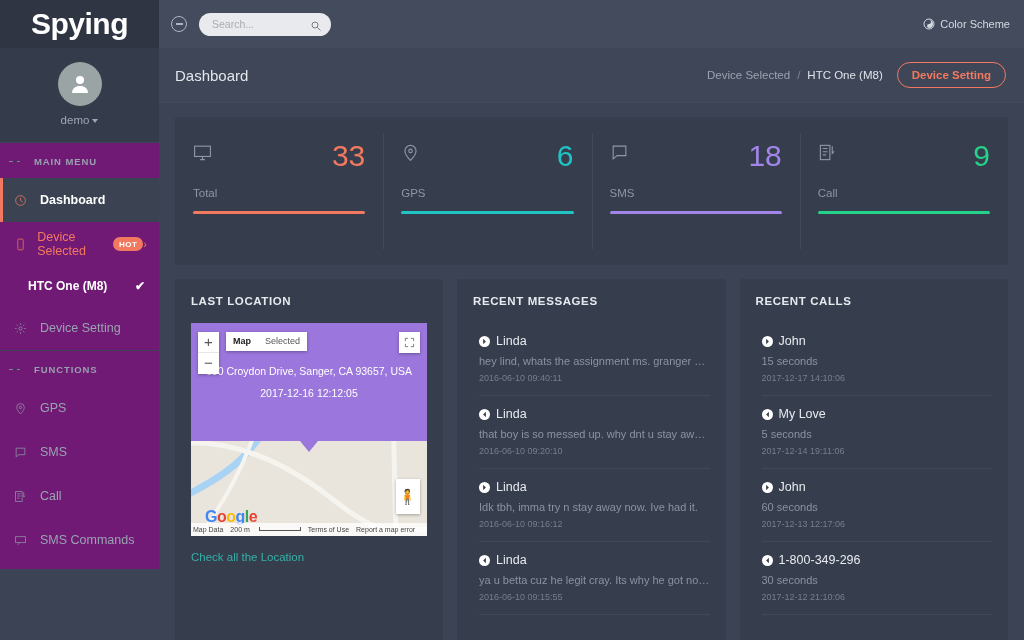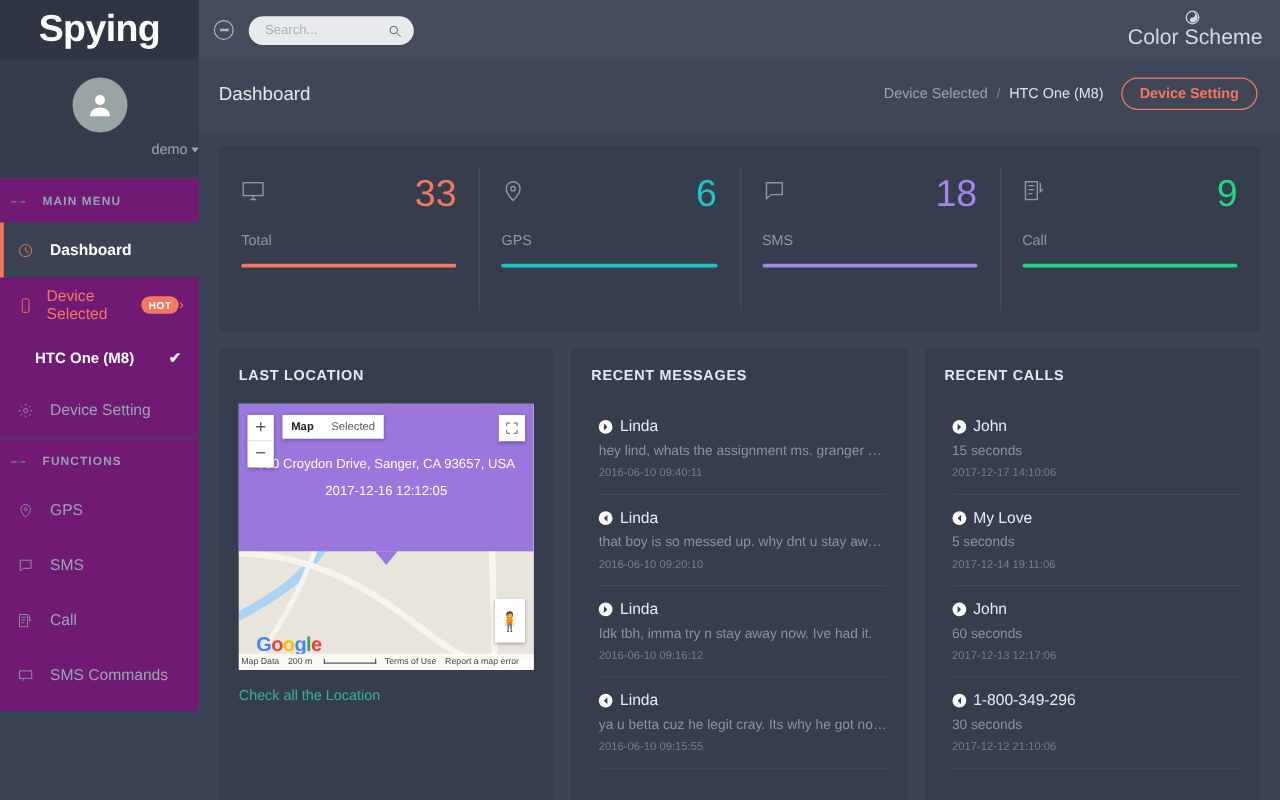--- a/index.html
+++ b/index.html
@@ -32,21 +32,21 @@
     padding: 14px 0 16px; text-align: center;
     background: #343b4a;
   }
   .avatar {
     width: 44px; height: 44px; border-radius: 50%;
     background: #9aa4a4; margin: 0 auto 8px;
     display: flex; align-items: center; justify-content: center;
   }
   .avatar svg { width: 24px; height: 24px; fill: #ffffff; }
   .profile-name {
-    color: #9fa7b5; font-size: 11.5px; text-align: right;
+    color: #9fa7b5; font-size: 11.5px;
   }
   .caret-down {
     display: inline-block; margin-left: 3px;
     border-left: 3.5px solid transparent;
     border-right: 3.5px solid transparent;
     border-top: 4px solid #9fa7b5;
     vertical-align: middle;
   }
   .sect-head {
     display: flex; align-items: center;
@@ -127,22 +127,22 @@
     font-size: 10.5px; color: #5a6170;
     font-family: "Liberation Sans", sans-serif;
   }
   .search-input::placeholder { color: #a8adb6; }
   .search-icon {
     position: absolute; right: 9px; top: 5px;
     width: 12px; height: 12px;
   }
   .search-icon svg { width: 12px; height: 12px; stroke: #5d6470; fill:none; stroke-width:1.6; }
   .color-scheme {
-    margin-left: auto; display: flex; align-items: center;
-    color: #d5d9e0; font-size: 17px; cursor: pointer; flex-direction: column;
+    margin-left: auto; display: flex; 
+    color: #d5d9e0; font-size: 11px; cursor: pointer;
   }
   .color-scheme svg { width: 12px; height: 12px; margin-right: 5px; }
 
   .pagehead {
     height: 55px; background: #3f out; }
   .pagehead {
     height: 55px; background: #3f4657;
     display: flex; align-items: center; padding: 0 18px 0 16px;
     border-bottom: 1px solid #444b5d;
   }

